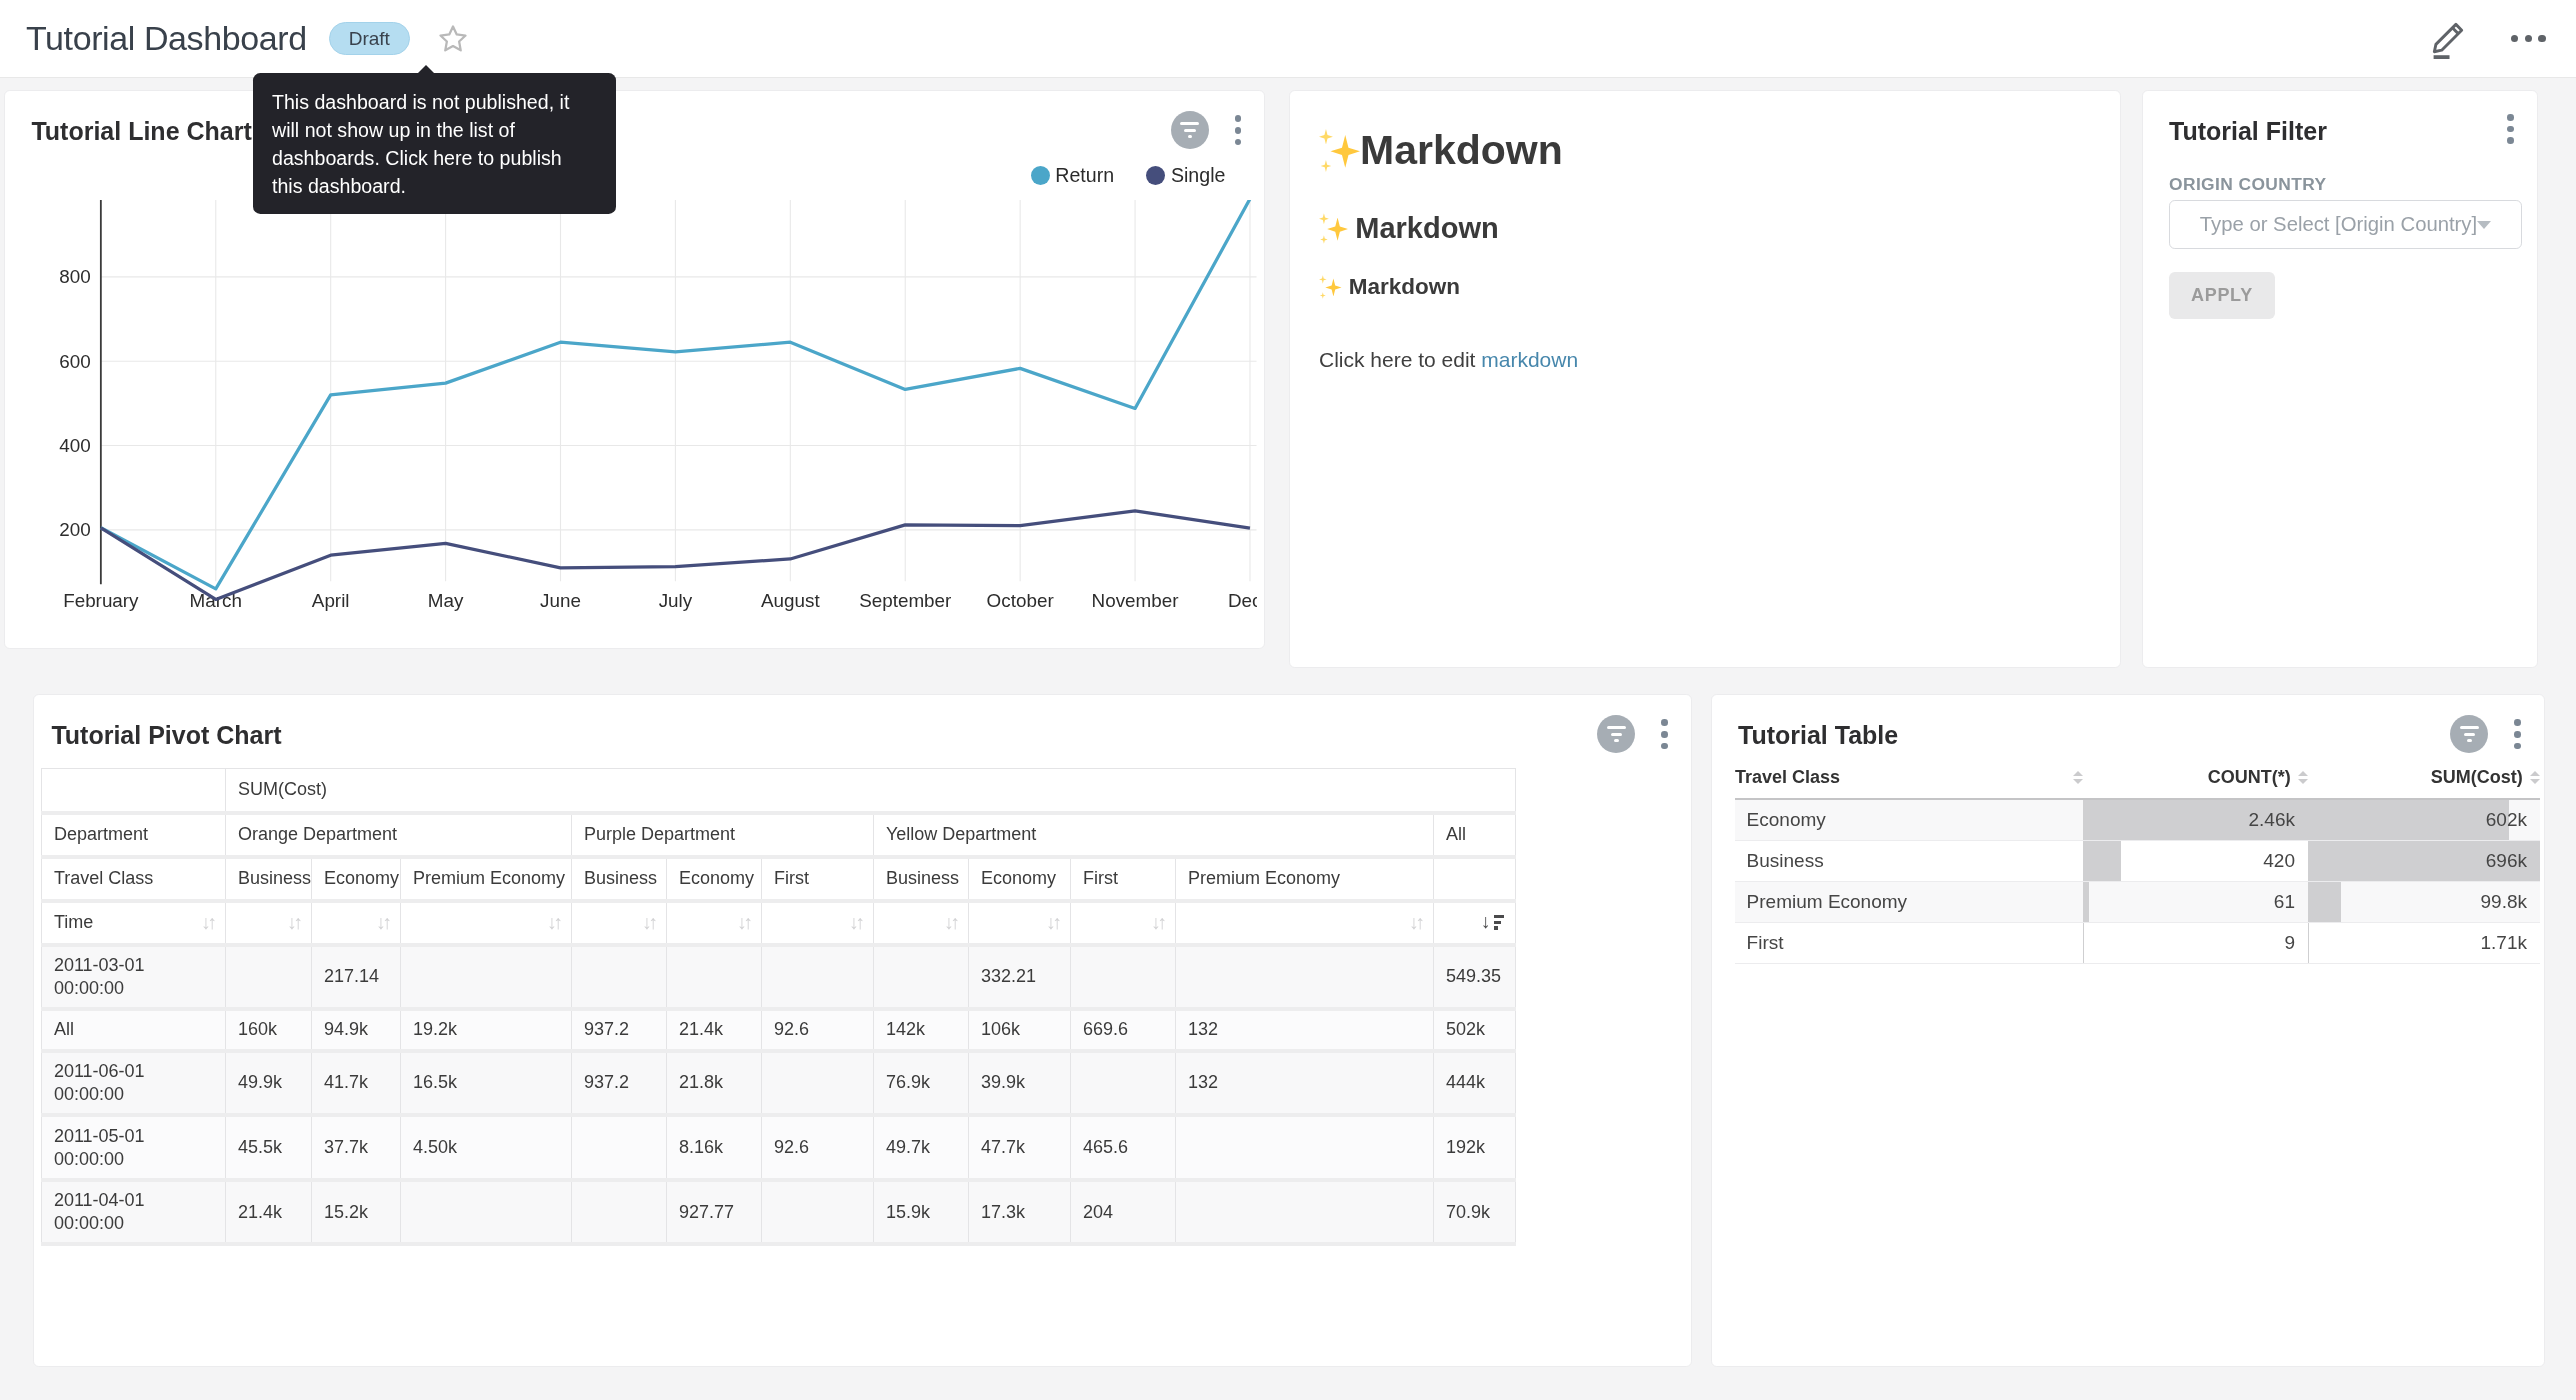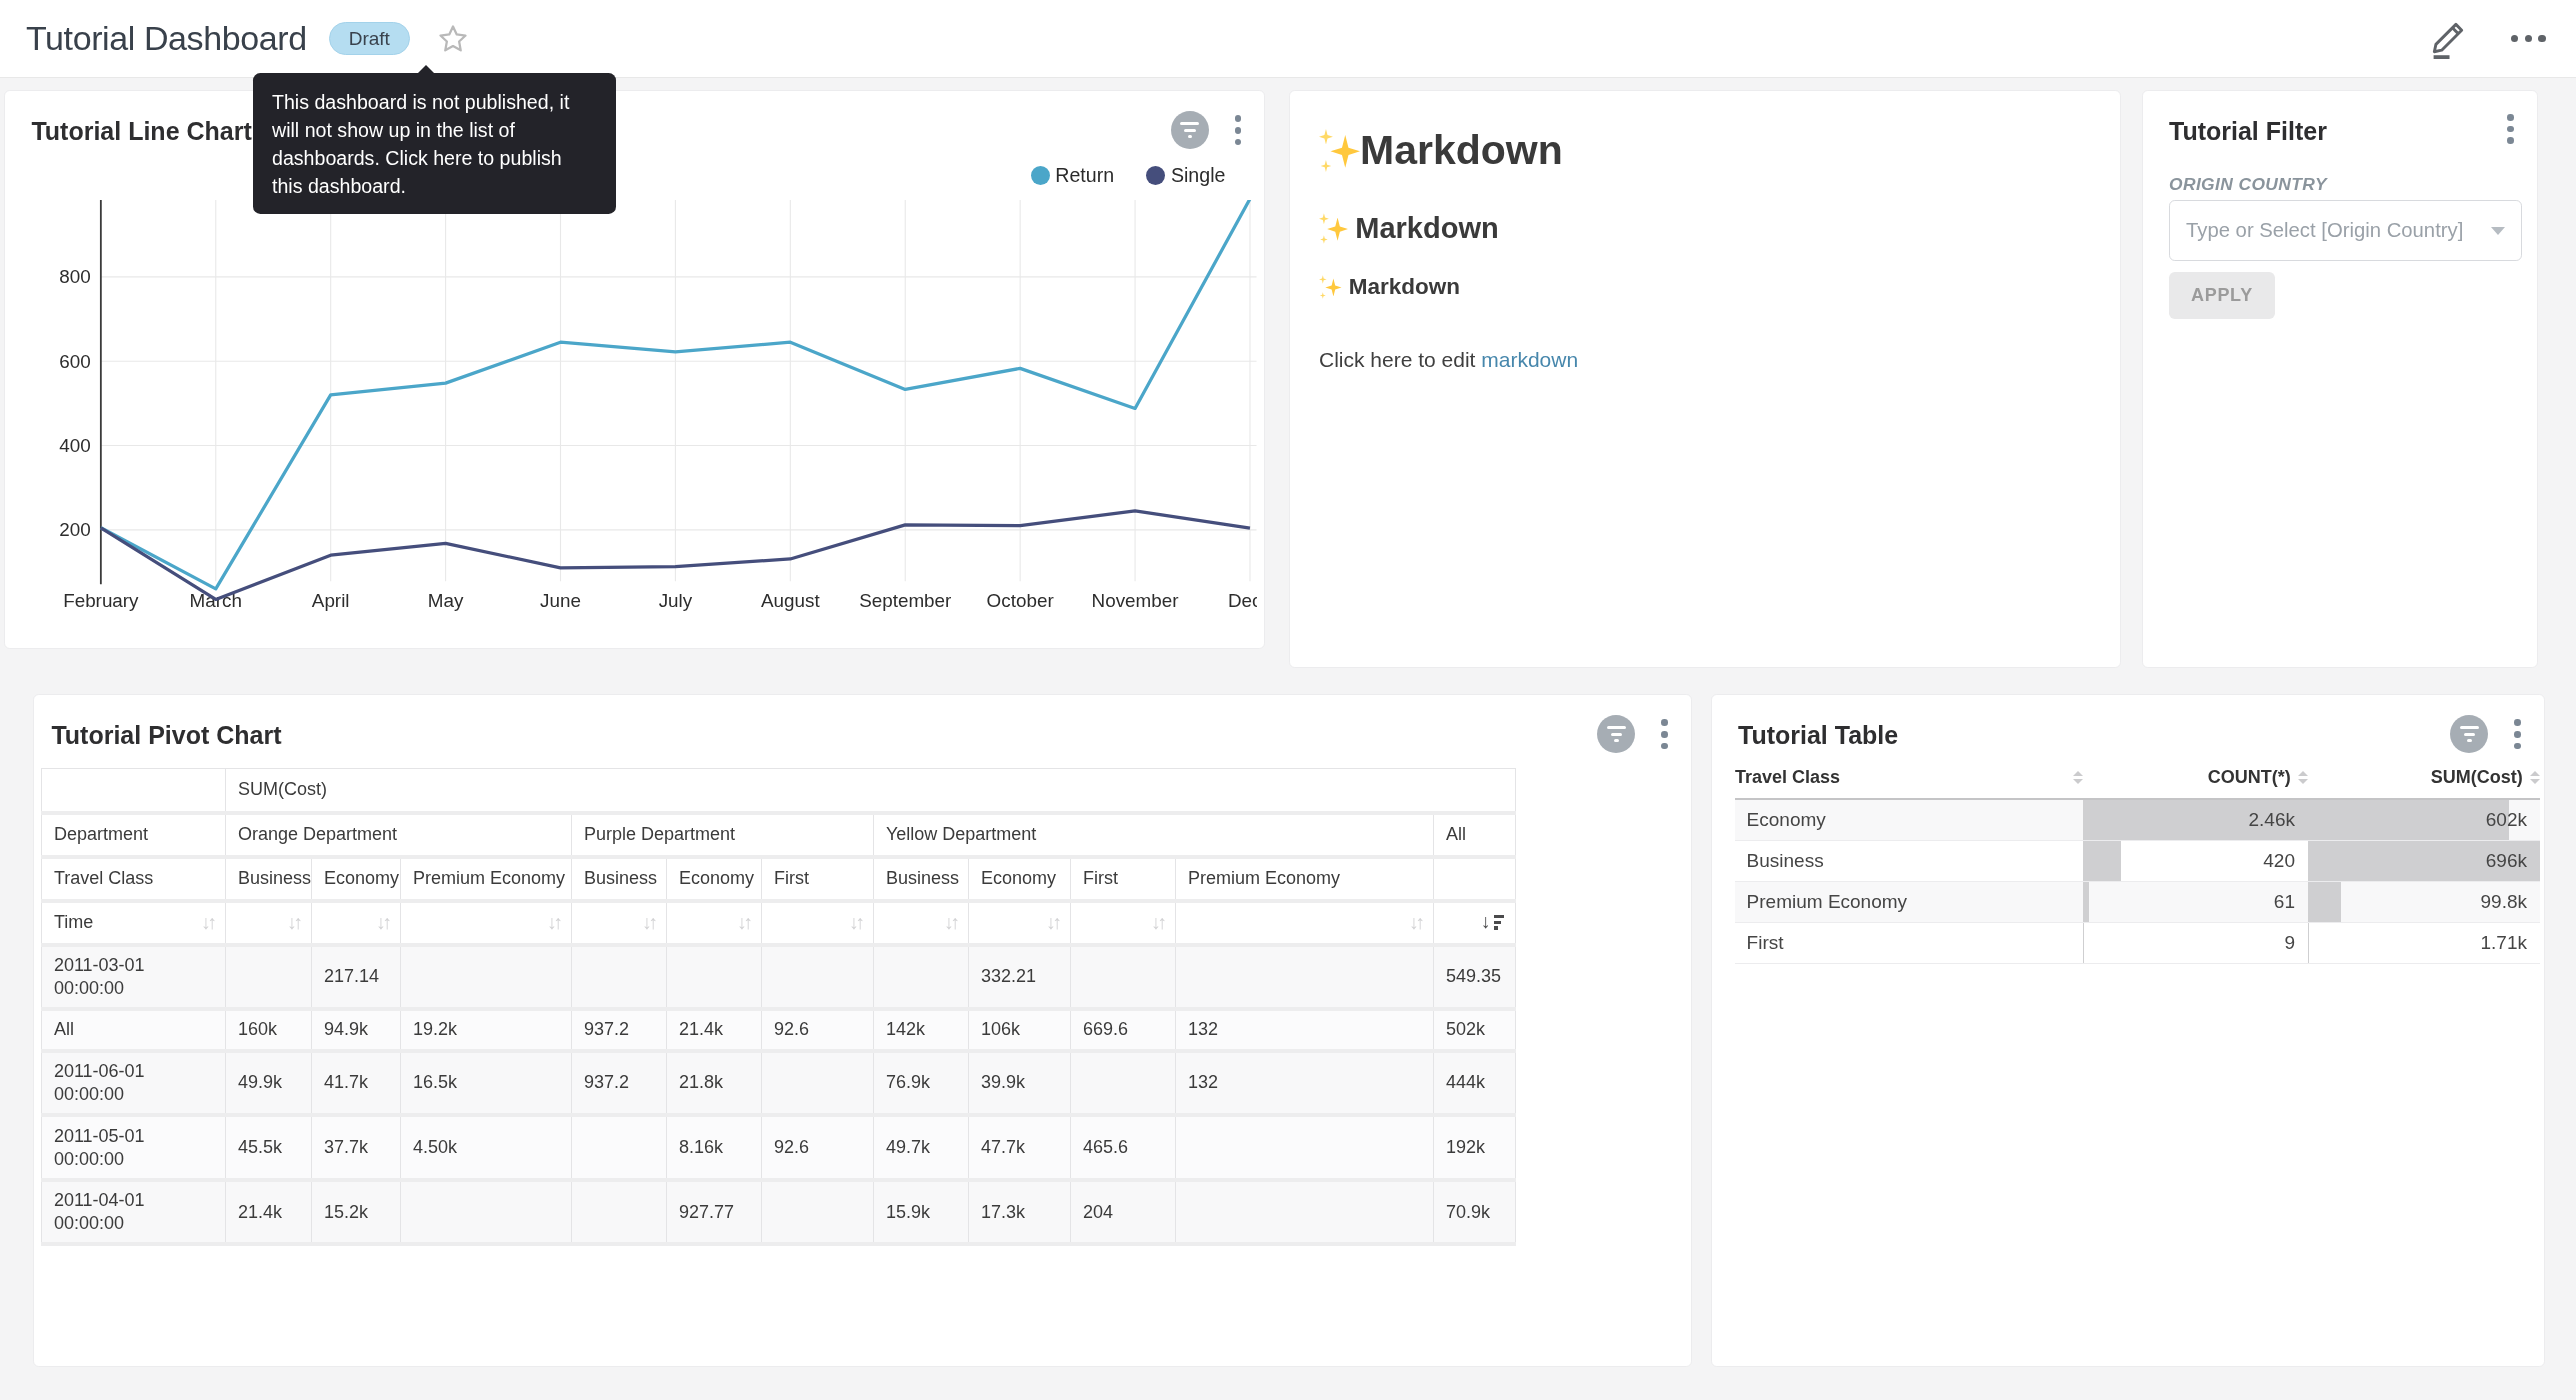--- a/index.html
+++ b/index.html
@@ -75,25 +75,25 @@
   .md-p  { font-size:21px; color:#3f3f3f; margin-top:48px; }
   .md-link { color:#4787ac; cursor:pointer; }
   .sparkle { position:relative; display:inline-block; width:1em; height:1.05em; flex:none; }
   .sparkle b { position:absolute; display:block;
     clip-path:polygon(50% 0%,61% 39%,100% 50%,61% 61%,50% 100%,39% 61%,0% 50%,39% 39%); }
   .sparkle .s1 { width:72%; height:76%; right:0; top:14%; background:#ffc83d; }
   .sparkle .s2 { width:34%; height:36%; left:0; top:0; background:#ffd966; }
   .sparkle .s3 { width:26%; height:28%; left:4%; bottom:0; background:#ffd966; }
 
   
-  .f-label { position:absolute; left:26px; top:83px; font-size:17.4px; font-weight:700; color:#8a949c; letter-spacing:0.4px;font-style:italic; }
+  .f-label { position:absolute; left:26px; top:83px; font-size:17.4px; font-weight:700; color:#8a949c; letter-spacing:0.4px; }
   .f-select {
-    position:absolute; left:26px; top:109px; width:353px; height:61px;
+    position:absolute; left:26px; top:109px; width:353px; height:49px;
     border:1.5px solid #d8dade; border-radius:5.8px; background:#fff; cursor:pointer;
-    display:flex; align-items:center; justify-content:space-between; padding:0 16px;
+    display:flex; align-items:center; justify-content:center; padding:0 16px;
   }
   .f-placeholder { font-size:20.3px; color:#9aa1a8; white-space:nowrap; }
   .f-caret { width:0; height:0; border-left:7.3px solid transparent; border-right:7.3px solid transparent; border-top:8.7px solid #b6bcc2; }
   .f-apply {
     position:absolute; left:26px; top:181px; border:none; cursor:pointer;
     background:#e9e9ea; color:#9b9b9b; font-size:18px; font-weight:700; letter-spacing:0.7px;
     padding:13px 22px; border-radius:5.8px; font-family:inherit;
   }
 
   

